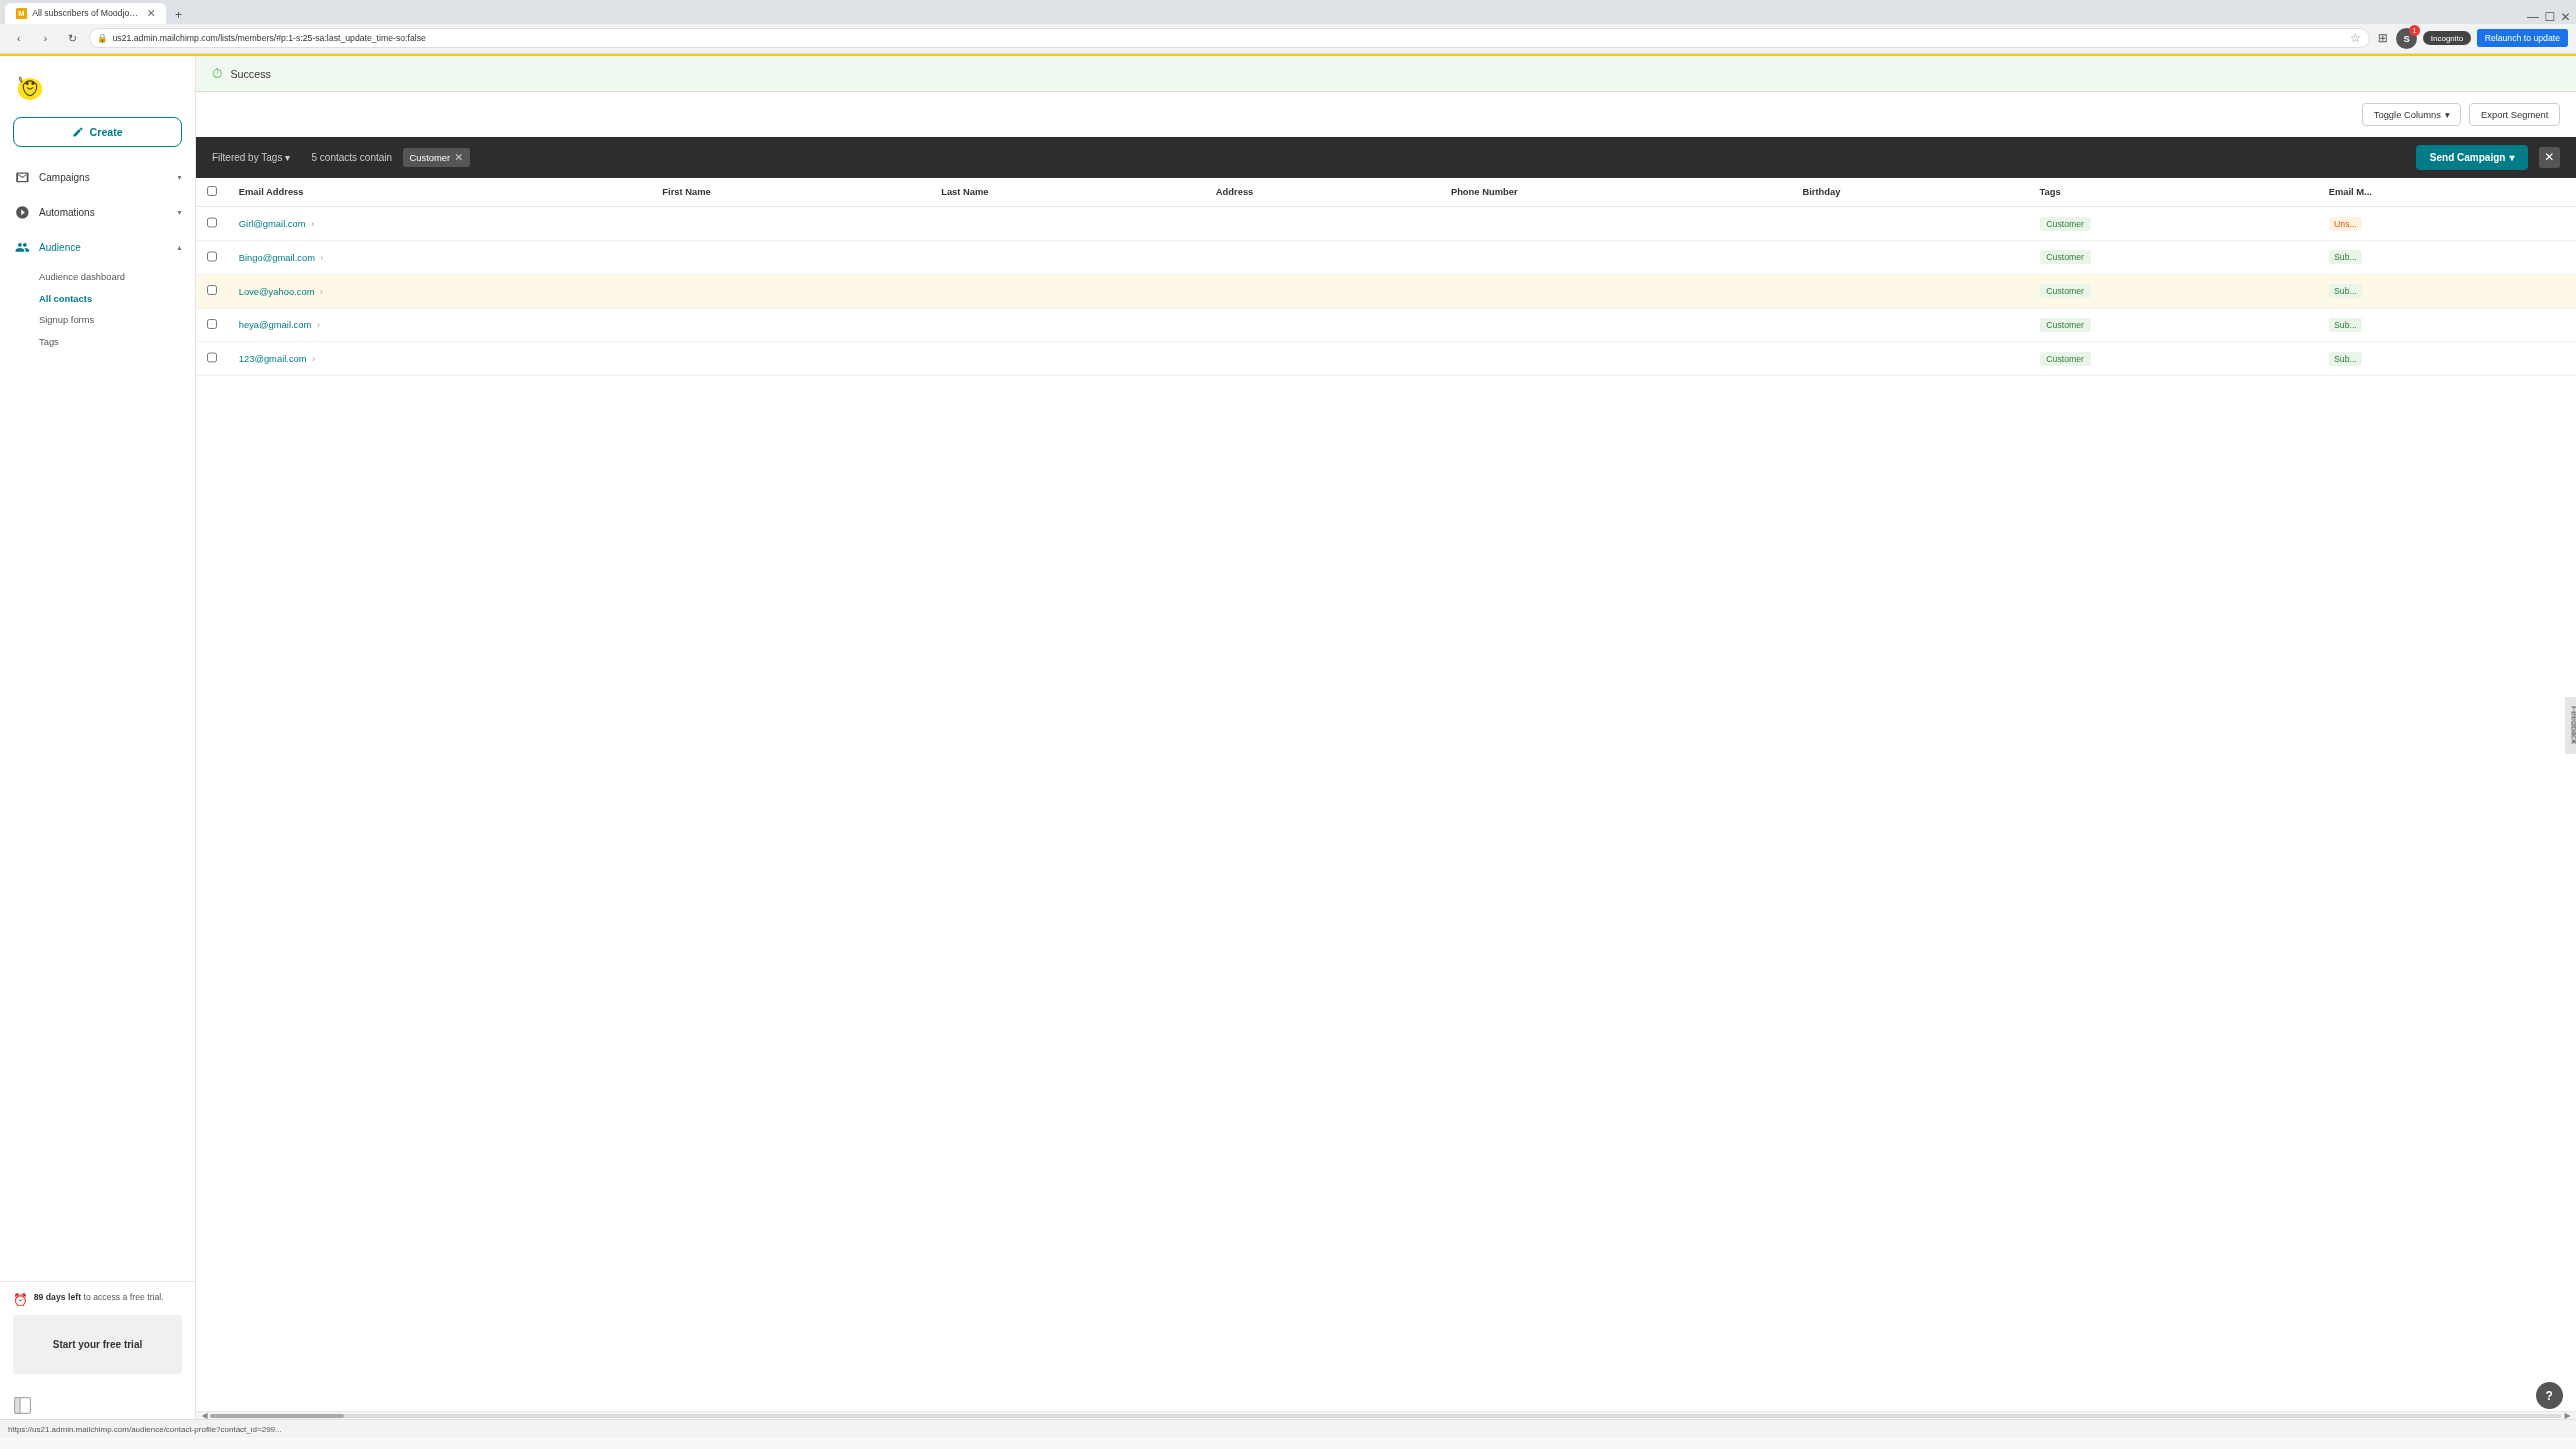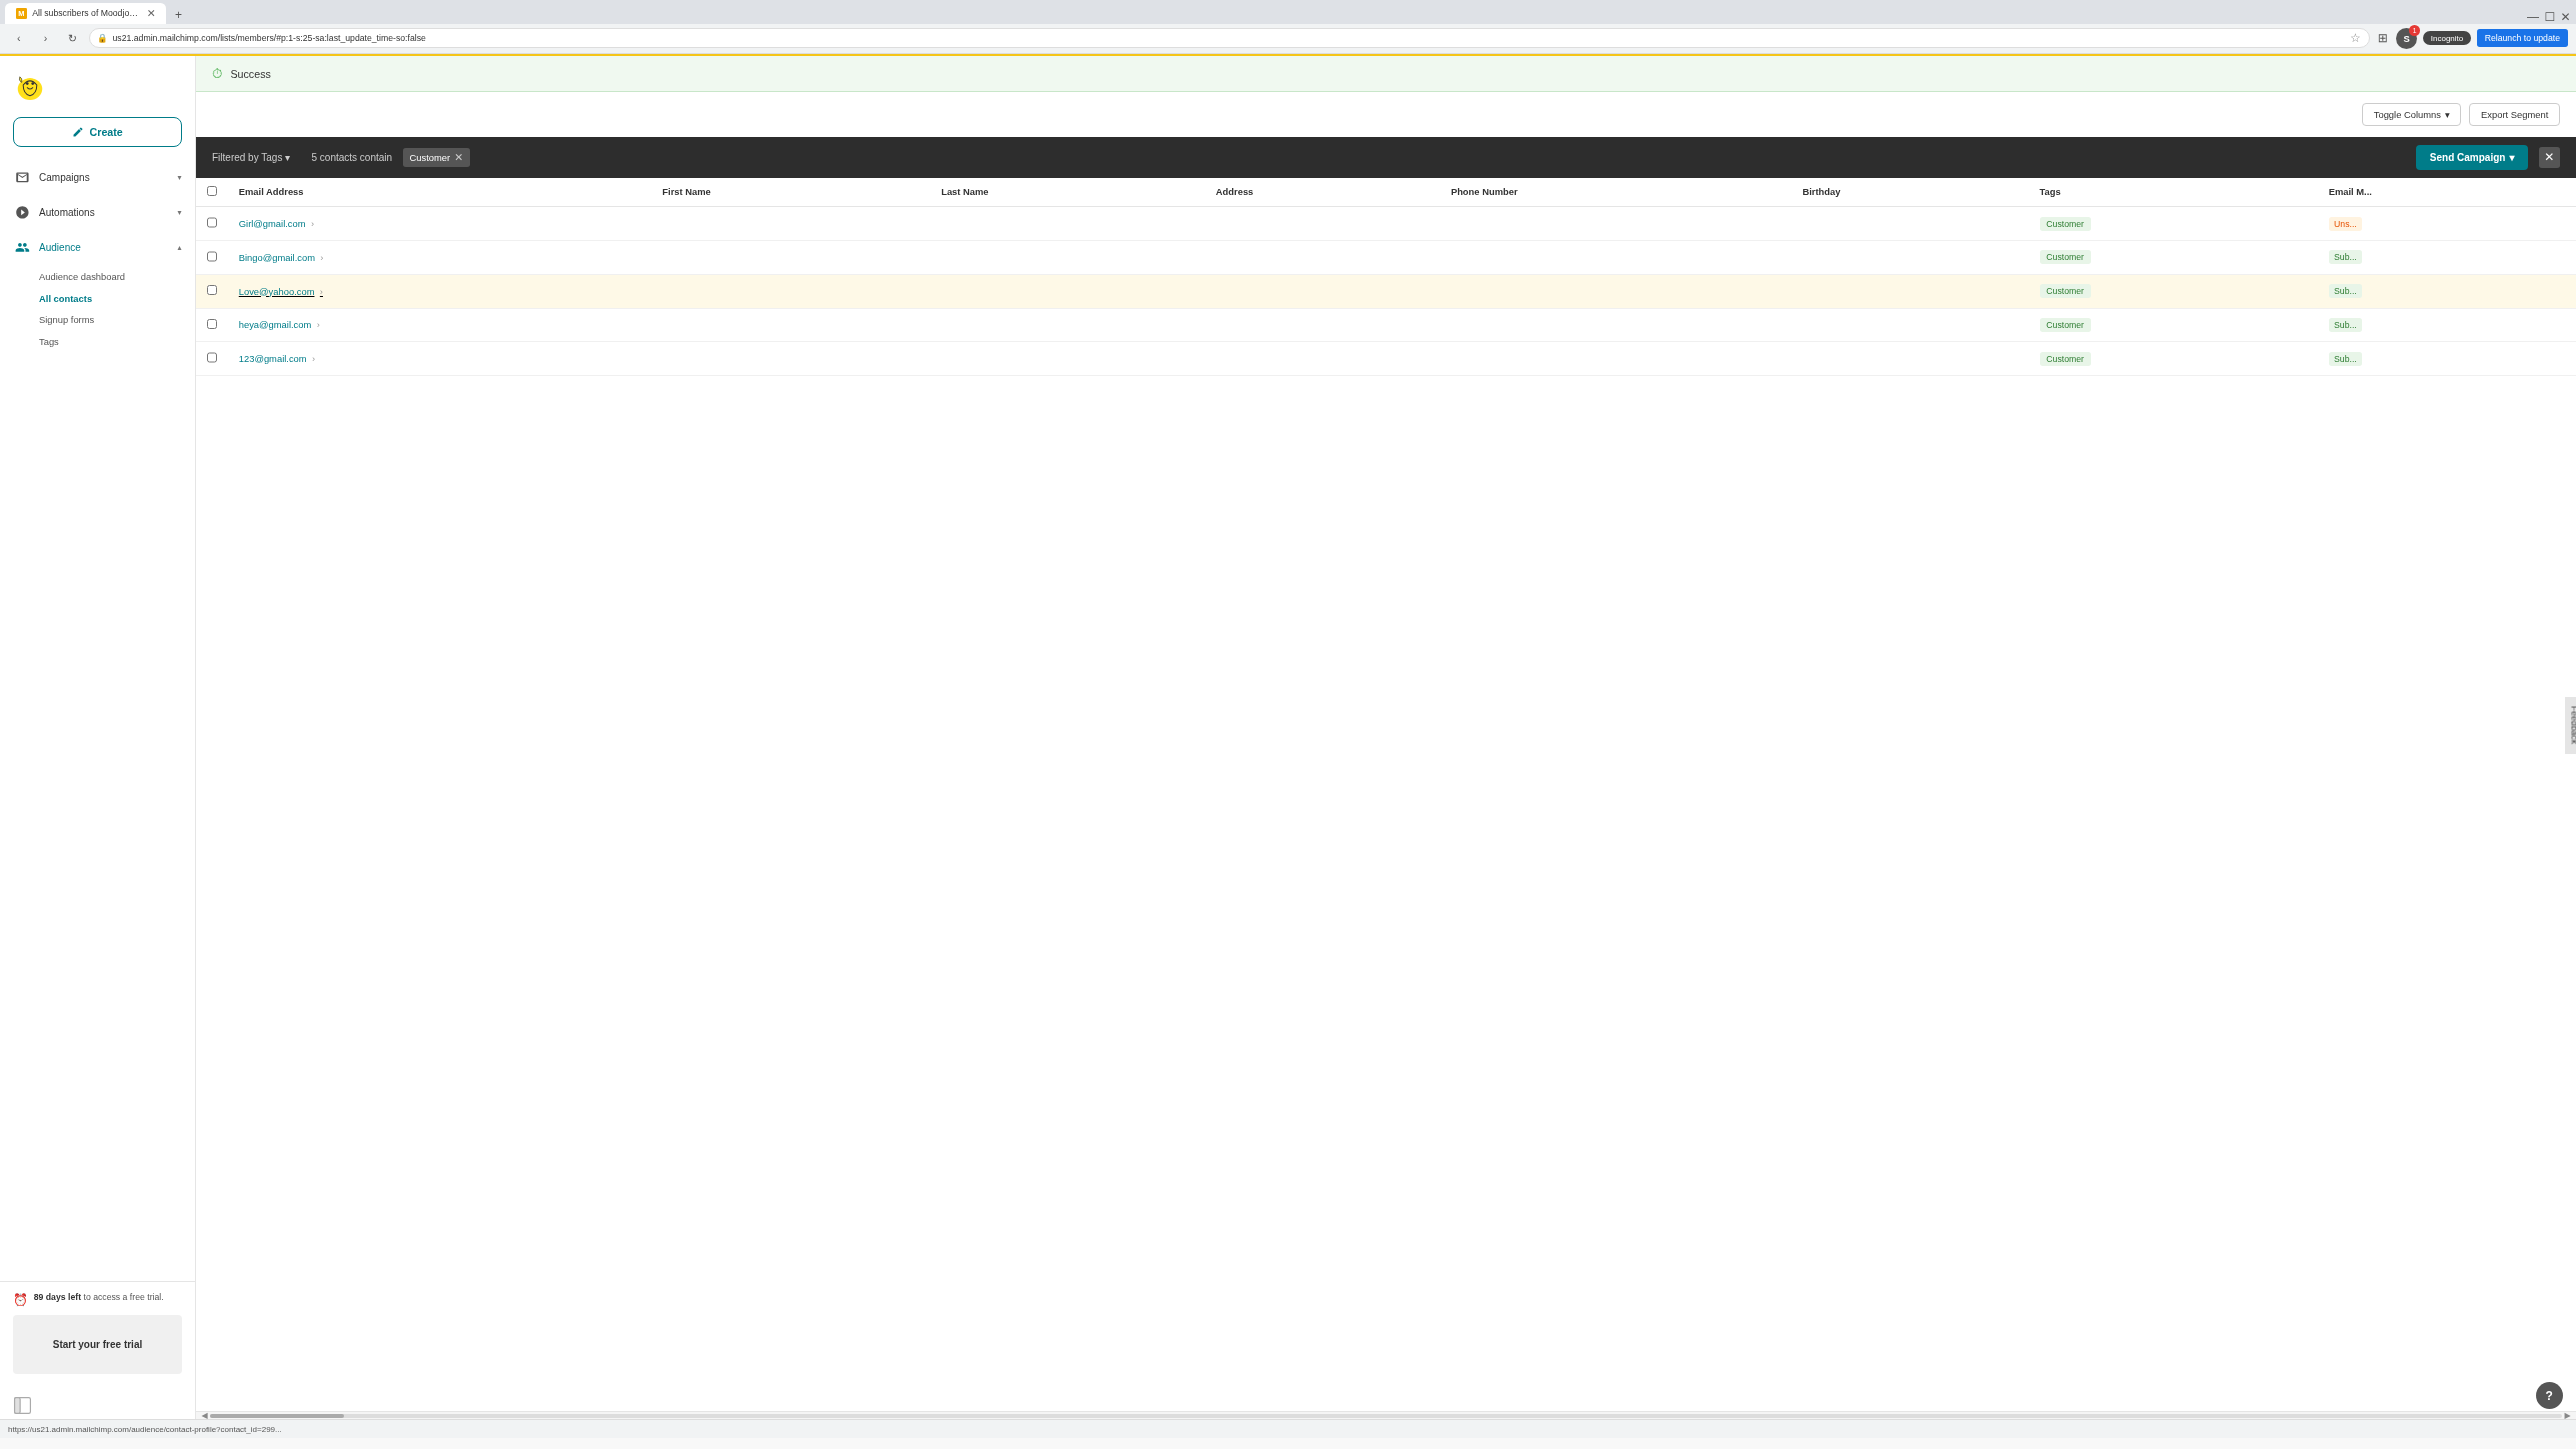--- a/index.html
+++ b/index.html
@@ -61,21 +61,21 @@
     .filter-tag { background: #555; color: white; border-radius: 2.7px; padding: 2.7px 6.7px; font-size: 9.4px; display: flex; align-items: center; gap: 4px; }
     .filter-tag-close { cursor: pointer; font-size: 10.7px; color: #ccc; }
     .send-campaign-btn { margin-left: auto; background: #007c89; color: white; border: none; border-radius: 4px; padding: 6.7px 13.4px; font-size: 10px; font-weight: 600; cursor: pointer; display: flex; align-items: center; gap: 4px; }
     .filter-close-btn { background: #555; color: white; border: none; border-radius: 2.7px; width: 21.5px; height: 21.5px; font-size: 12px; cursor: pointer; display: flex; align-items: center; justify-content: center; }
 
     
     .contacts-table { flex: 1; overflow: auto; }
     table { width: 100%; border-collapse: collapse; }
     thead th { padding: 8px 10.7px; text-align: left; font-size: 9.4px; font-weight: 600; color: #333; border-bottom: 1.3px solid #e5e5e5; white-space: nowrap; background: white; position: sticky; top: 0; }
     tbody tr { border-bottom: 0.7px solid #f0f0f0; }
-    tbody tr.highlighted { background: #fef9e7; text-decoration: underline; }
+    tbody tr.highlighted { background: #fef9e7; }
     tbody td { padding: 9.4px 10.7px; font-size: 9.4px; color: #333; }
     .checkbox-cell { width: 27px; }
     .row-checkbox { width: 10.7px; height: 10.7px; cursor: pointer; }
     .email-cell { display: flex; align-items: center; gap: 5.4px; }
     .email-text { color: #007c89; }
     .row-expand { color: #999; font-size: 9.4px; cursor: pointer; }
     .tag-badge { background: #e8f5e8; color: #2e7d32; border-radius: 2.7px; padding: 2px 6.7px; font-size: 8.7px; font-weight: 500; display: inline-block; }
     .status-badge-unsub { background: #fff3e0; color: #e65100; border-radius: 2.7px; padding: 2px 5.4px; font-size: 8.7px; display: inline-block; }
     .status-badge-sub { background: #e8f5e8; color: #2e7d32; border-radius: 2.7px; padding: 2px 5.4px; font-size: 8.7px; display: inline-block; }
 

